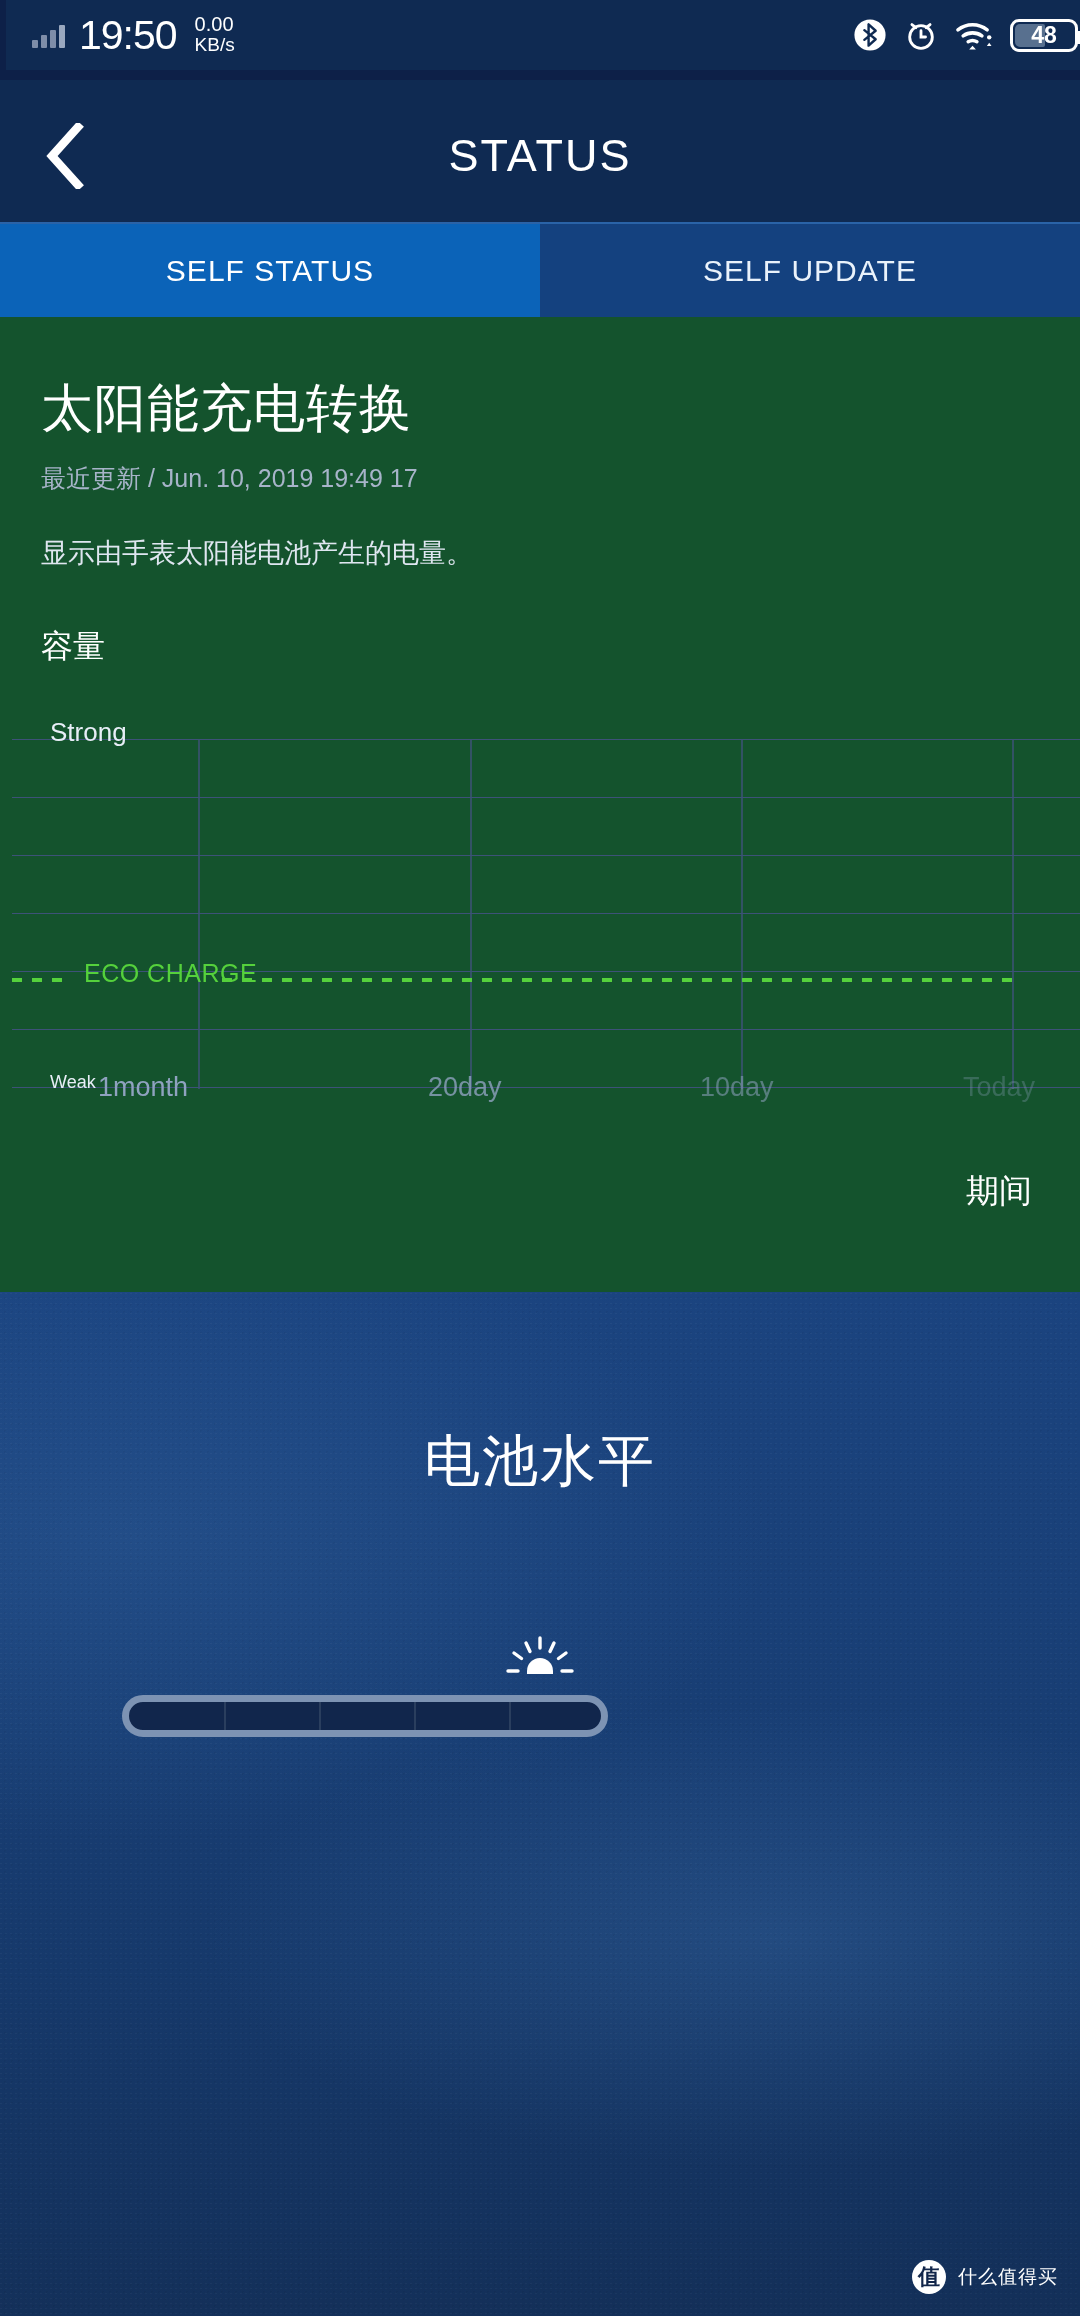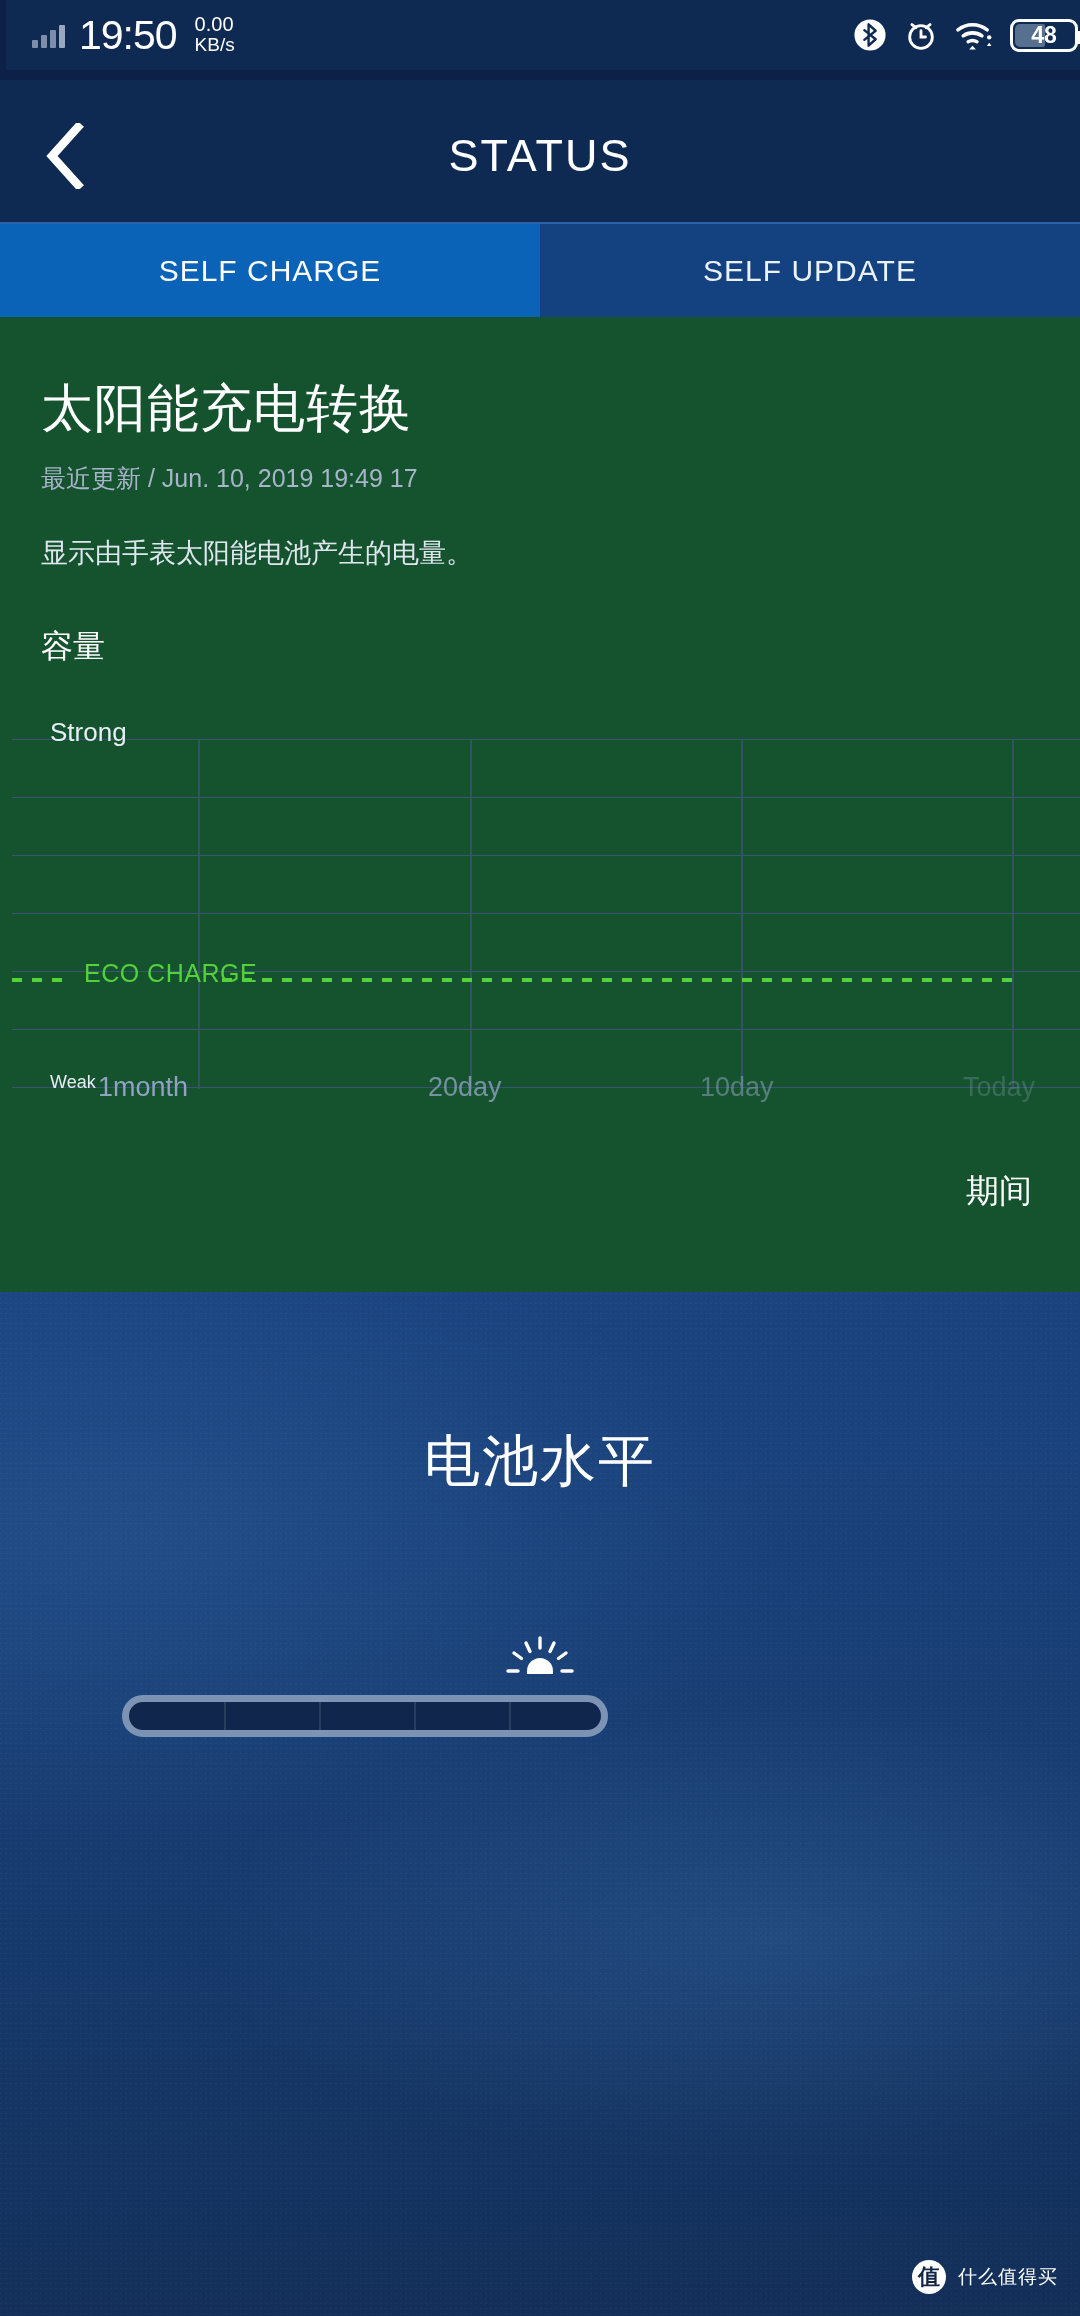--- a/index.html
+++ b/index.html
@@ -245,21 +245,21 @@
 <div class="titlebar">
   <div class="back-btn">
     <svg width="44" height="66" viewBox="0 0 22 33">
       <path d="M17 2 L4 16.5 L17 31" fill="none" stroke="#fff" stroke-width="4.2" stroke-linecap="square"></path>
     </svg>
   </div>
   <div class="page-title">STATUS</div>
 </div>
 
 <div class="tabs">
-  <div class="tab active">SELF CHARGE</div>
+  <div class="tab active">SELF STATUS</div>
   <div class="tab">SELF UPDATE</div>
 </div>
 
 <div class="chart-section">
   <div class="sec-title">太阳能充电转换</div>
   <div class="sec-updated">最近更新 / Jun. 10, 2019 19:49 17</div>
   <div class="sec-desc">显示由手表太阳能电池产生的电量。</div>
   <div class="axis-y-title">容量</div>
 
   <div class="plot">

